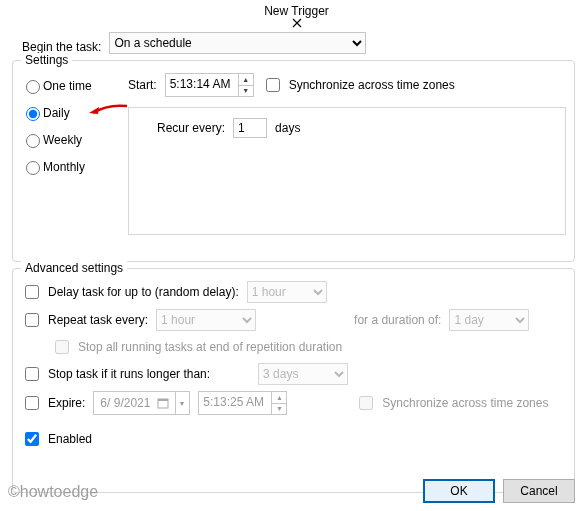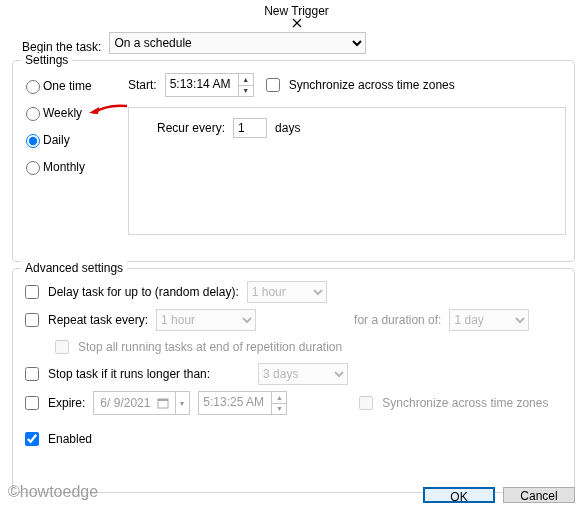--- a/index.html
+++ b/index.html
@@ -214,21 +214,21 @@
   }
   .watermark {
     position: absolute;
     left: 8px; bottom: 10px;
     color: #9e9e9e;
     font-size: 16px;
   }
   button.btn {
     font-family: inherit;
     font-size: 12px;
-    width: 72px; height: 16px;
+    width: 72px; height: 24px;
     background: var(--btn-bg);
     border: 1px solid #adadad;
   }
   button.btn.default {
     border: 2px solid var(--accent);
     background: #e5f1fb;
   }
 </style>
 </head>
 <body>
@@ -255,26 +255,26 @@
     <span class="legend">Settings</span>
 
     <div class="settings-flex">
 
       <div class="schedule-radios">
         <label class="radio">
           <input type="radio" name="sched" style="">
           <span>One time</span>
         </label>
         <label class="radio">
+          <input type="radio" name="sched" checked="" style="">
+          <span>Daily</span>
+        </label>
+        <label class="radio">
           <input type="radio" name="sched" style="">
           <span>Weekly</span>
-        </label>
-        <label class="radio">
-          <input type="radio" name="sched" checked="" style="">
-          <span>Daily</span>
         </label>
         <label class="radio">
           <input type="radio" name="sched" style="">
           <span>Monthly</span>
         </label>
 
         <svg class="red-arrow" width="42" height="22" viewBox="0 0 42 22">
           <path d="M40 4 Q20 2 6 11" stroke="#d80000" stroke-width="2.5" fill="none"></path>
           <path d="M2 11 L12 5 L11 12 Z" fill="#d80000"></path>
         </svg>

